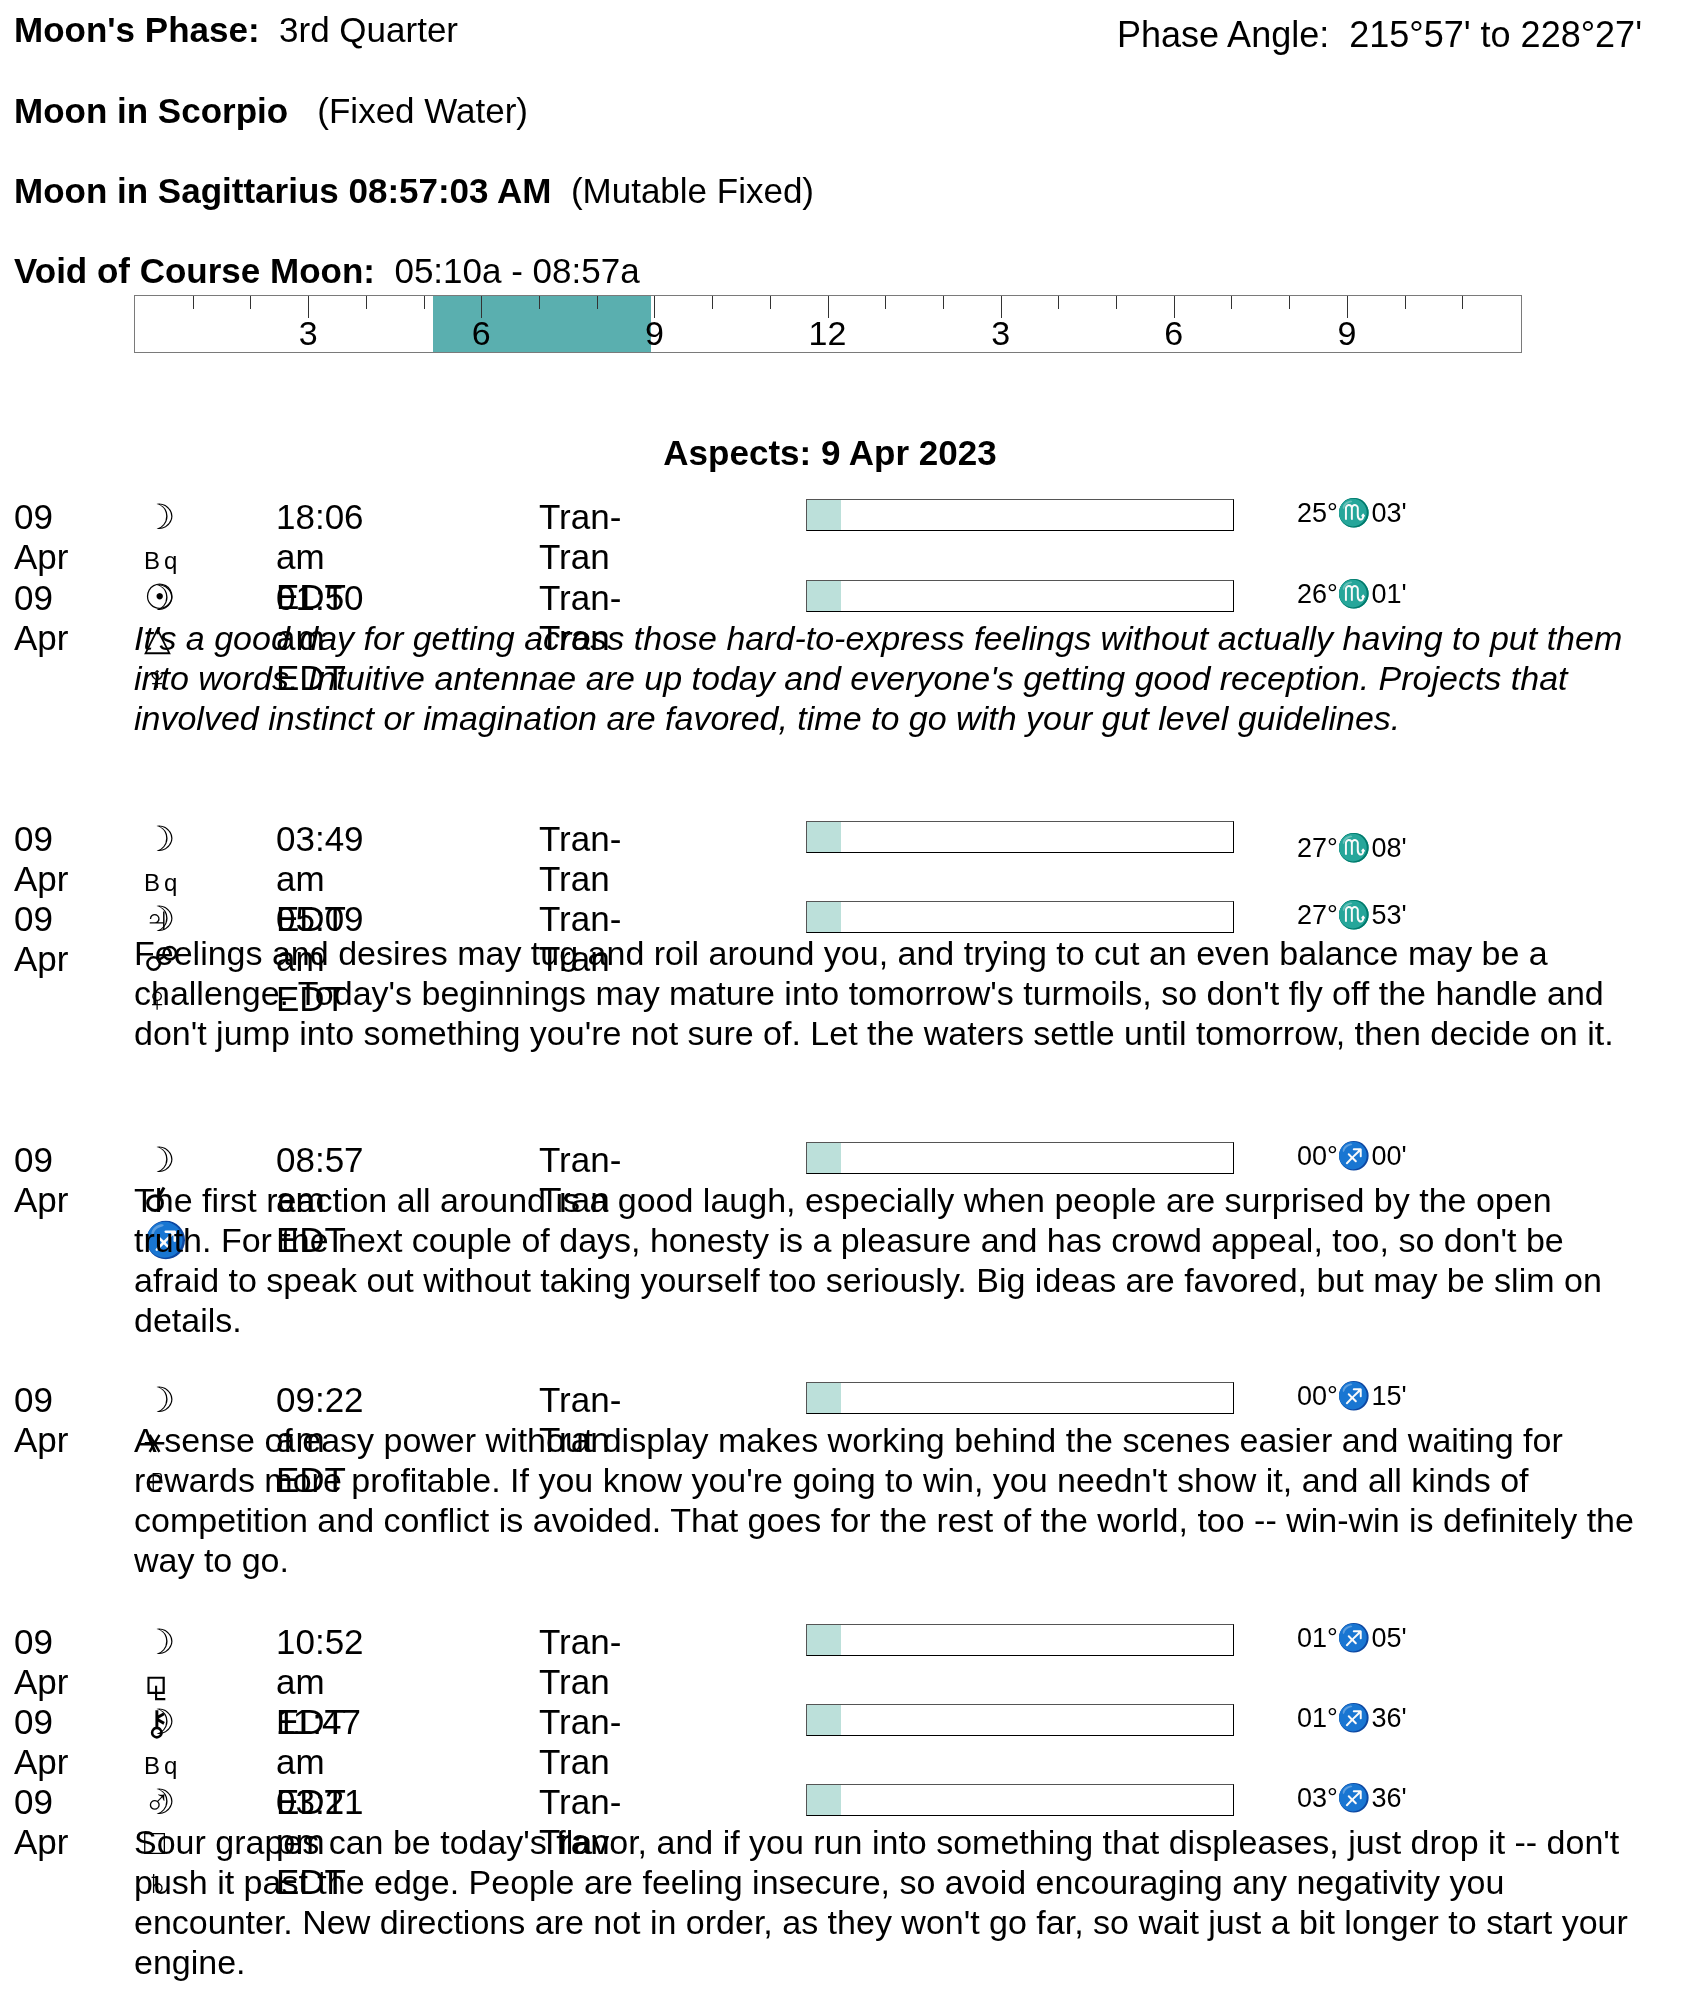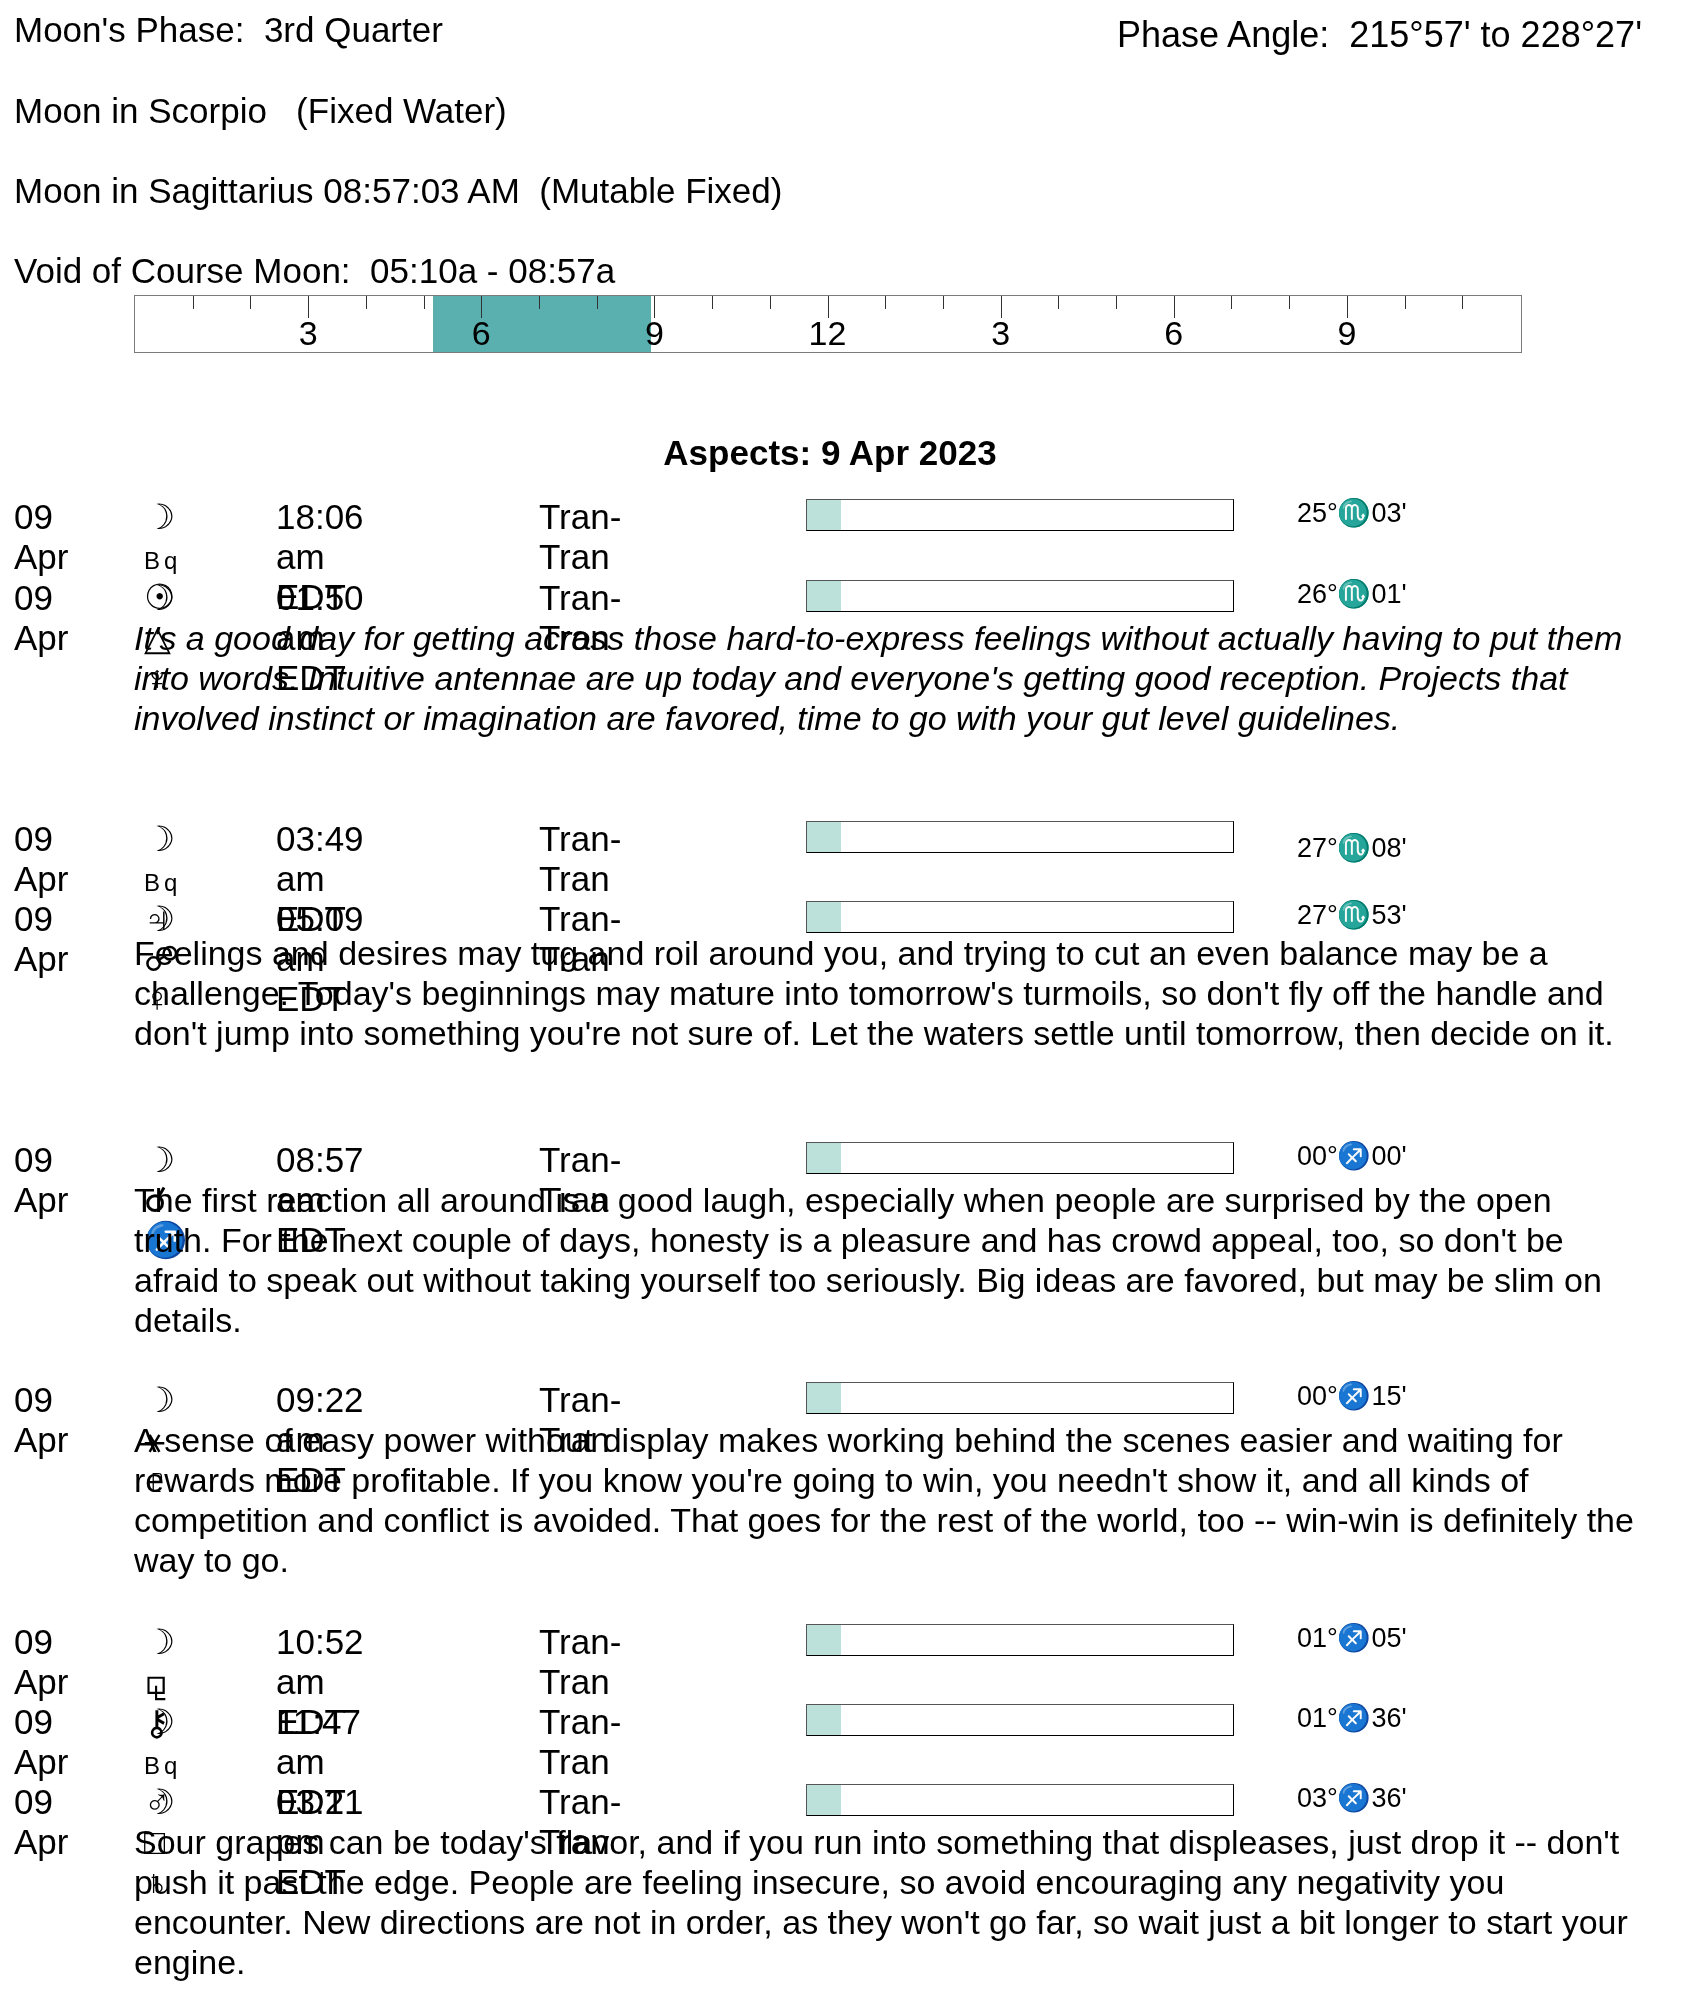--- a/index.html
+++ b/index.html
@@ -1,20 +1,20 @@
 <!DOCTYPE html>
 <html><head>
 <meta charset="utf-8">
 <style>
   html, body { margin:0; padding:0; background:#ffffff; }
   body { width:1694px; height:1998px; position:relative; overflow:hidden;
          font-family:"Liberation Sans", sans-serif; color:#000; }
   .abs { position:absolute; white-space:nowrap; }
   .hdr { font-size:35px; left:14px; }
-  .hdr b { font-weight:normal; }
+  .hdr b { font-weight:bold; }
   .phase-angle { font-size:36px; right:52px; top:14px; }
   .timeline { position:absolute; left:134px; top:295px; width:1388px; height:58px;
               border:1.5px solid #7a7a7a; box-sizing:border-box; background:#fff; }
   .voc-fill { position:absolute; top:0; bottom:0; background:#5aafaf; }
   .tick { position:absolute; top:0; width:1px; background:#333; }
   .tick.minor { height:13px; }
   .tick.major { height:22px; }
   .tick-label { position:absolute; top:18px; font-size:34px; transform:translateX(-50%); }
   .aspects-title { font-size:35px; font-weight:bold; left:0; width:1660px; text-align:center; top:433px; }
   .row { position:absolute; left:14px; font-size:35px; height:40px; }

